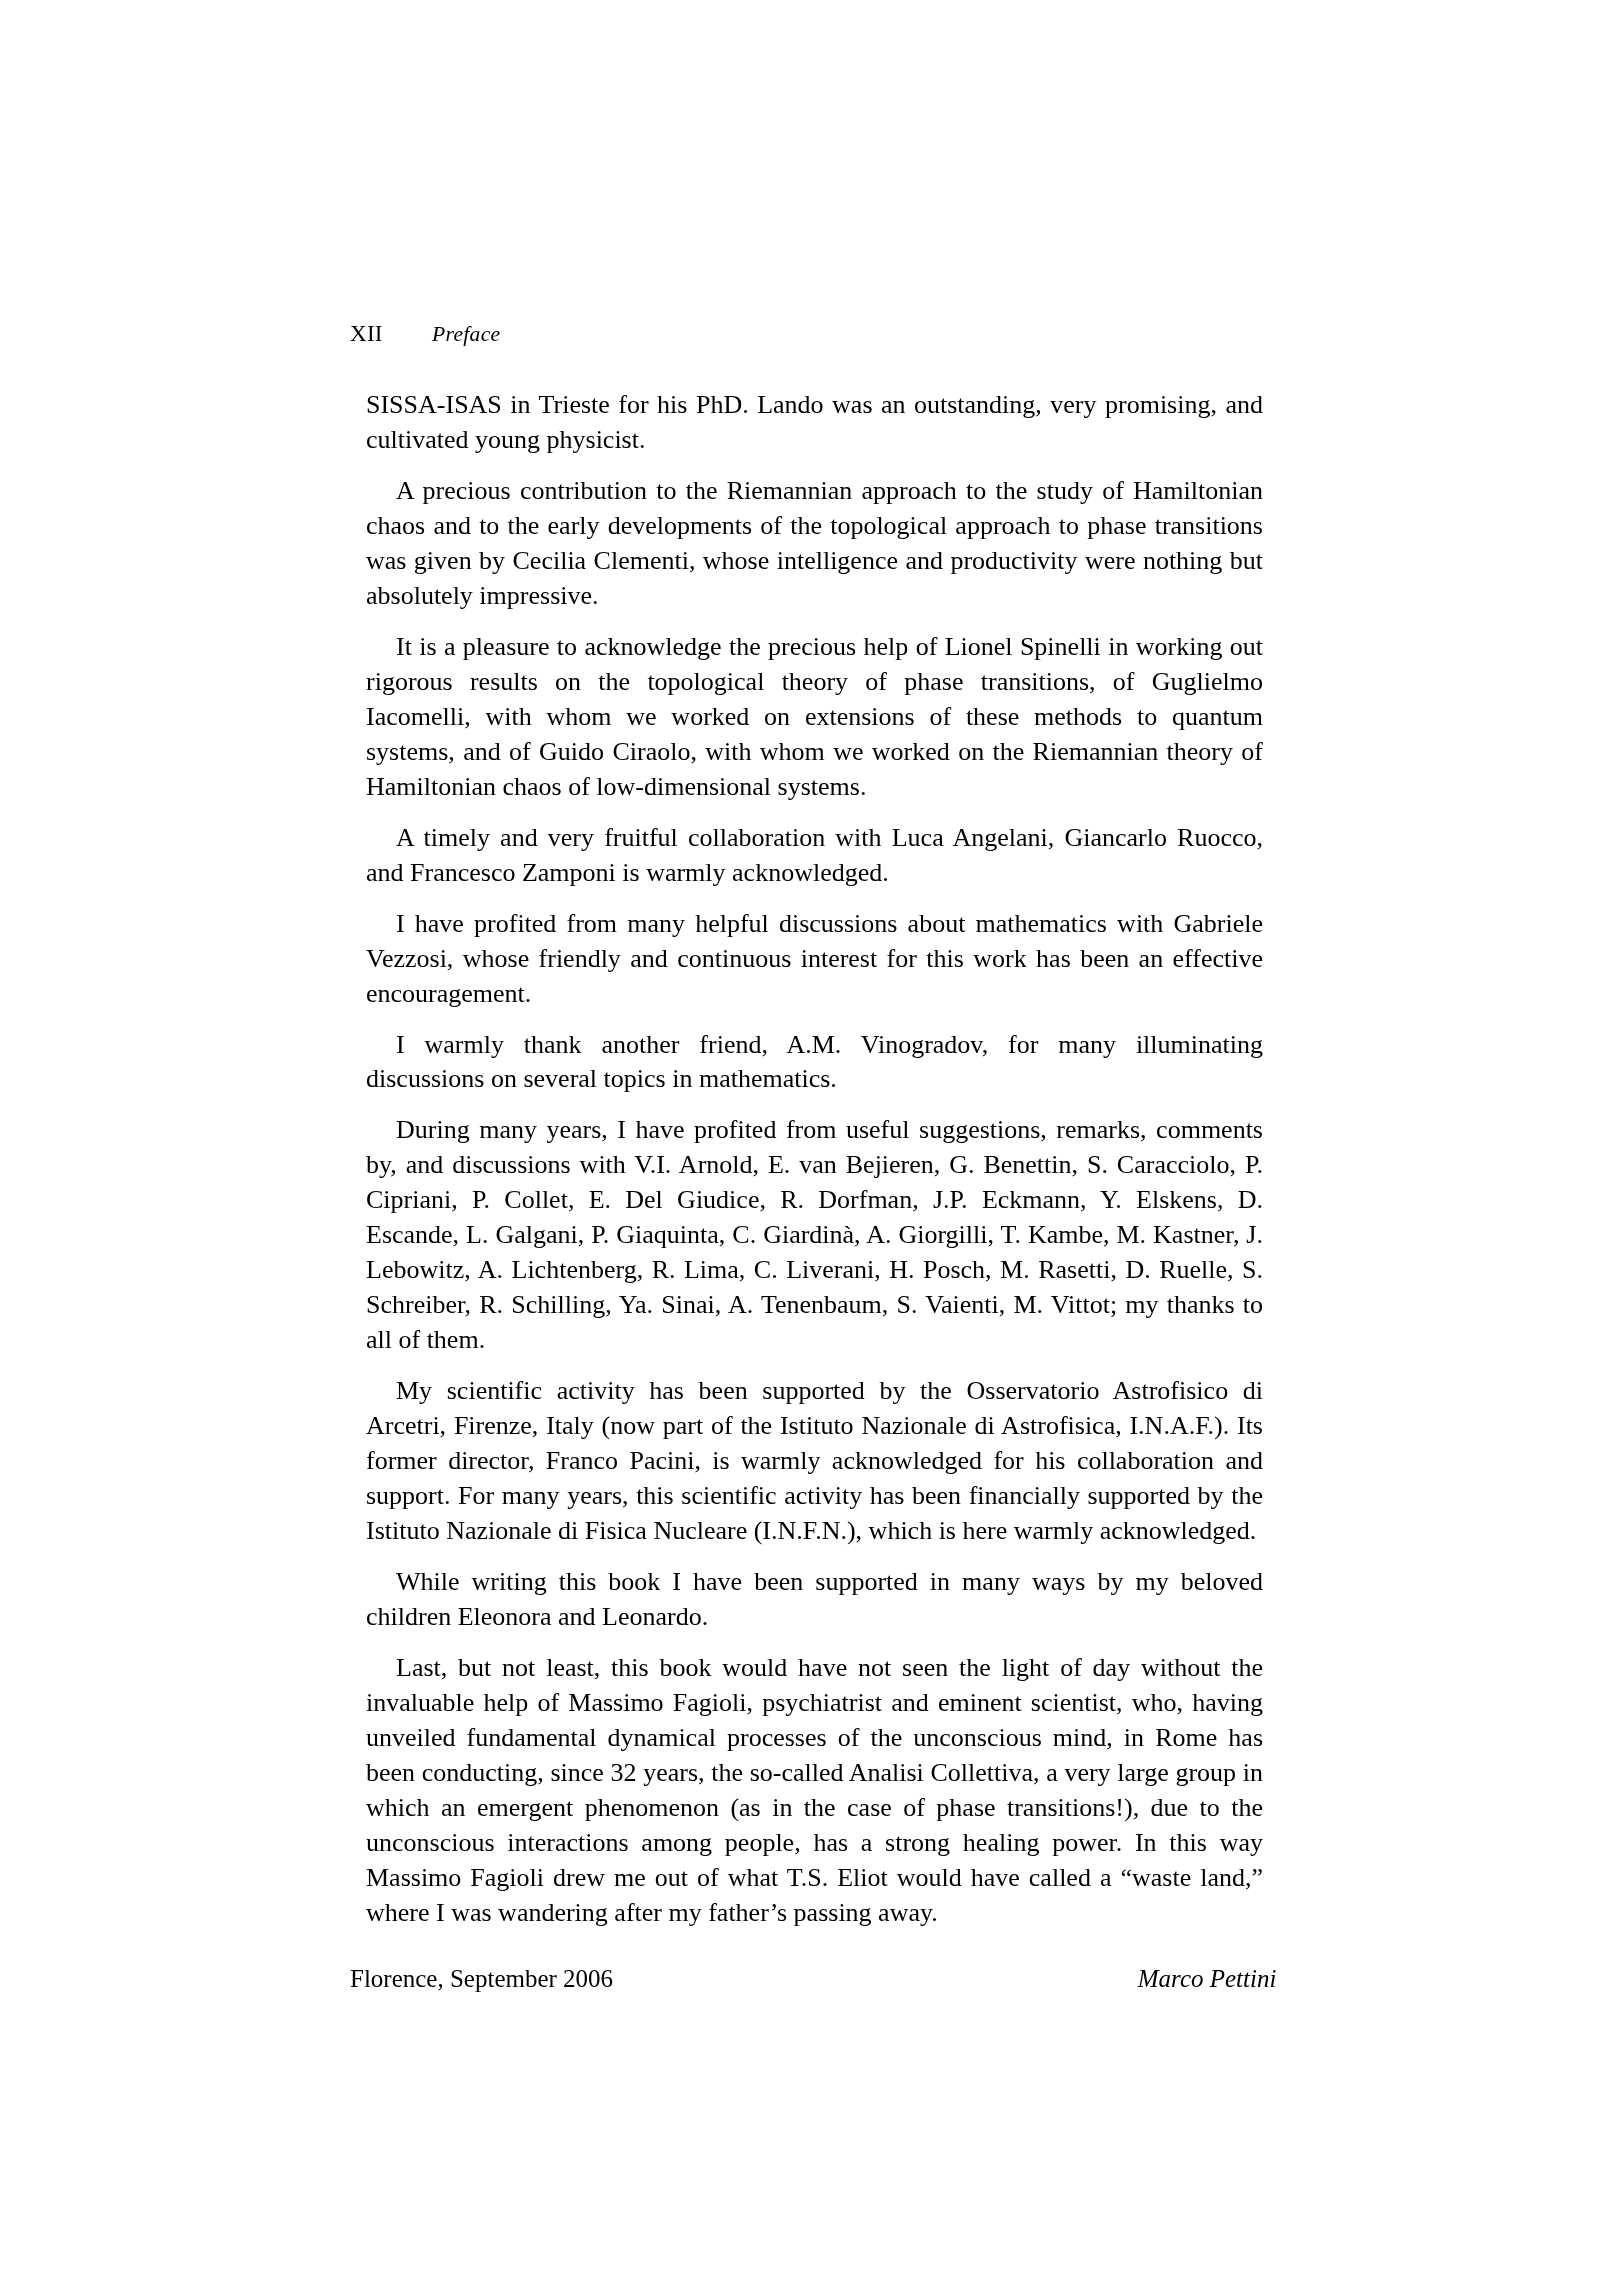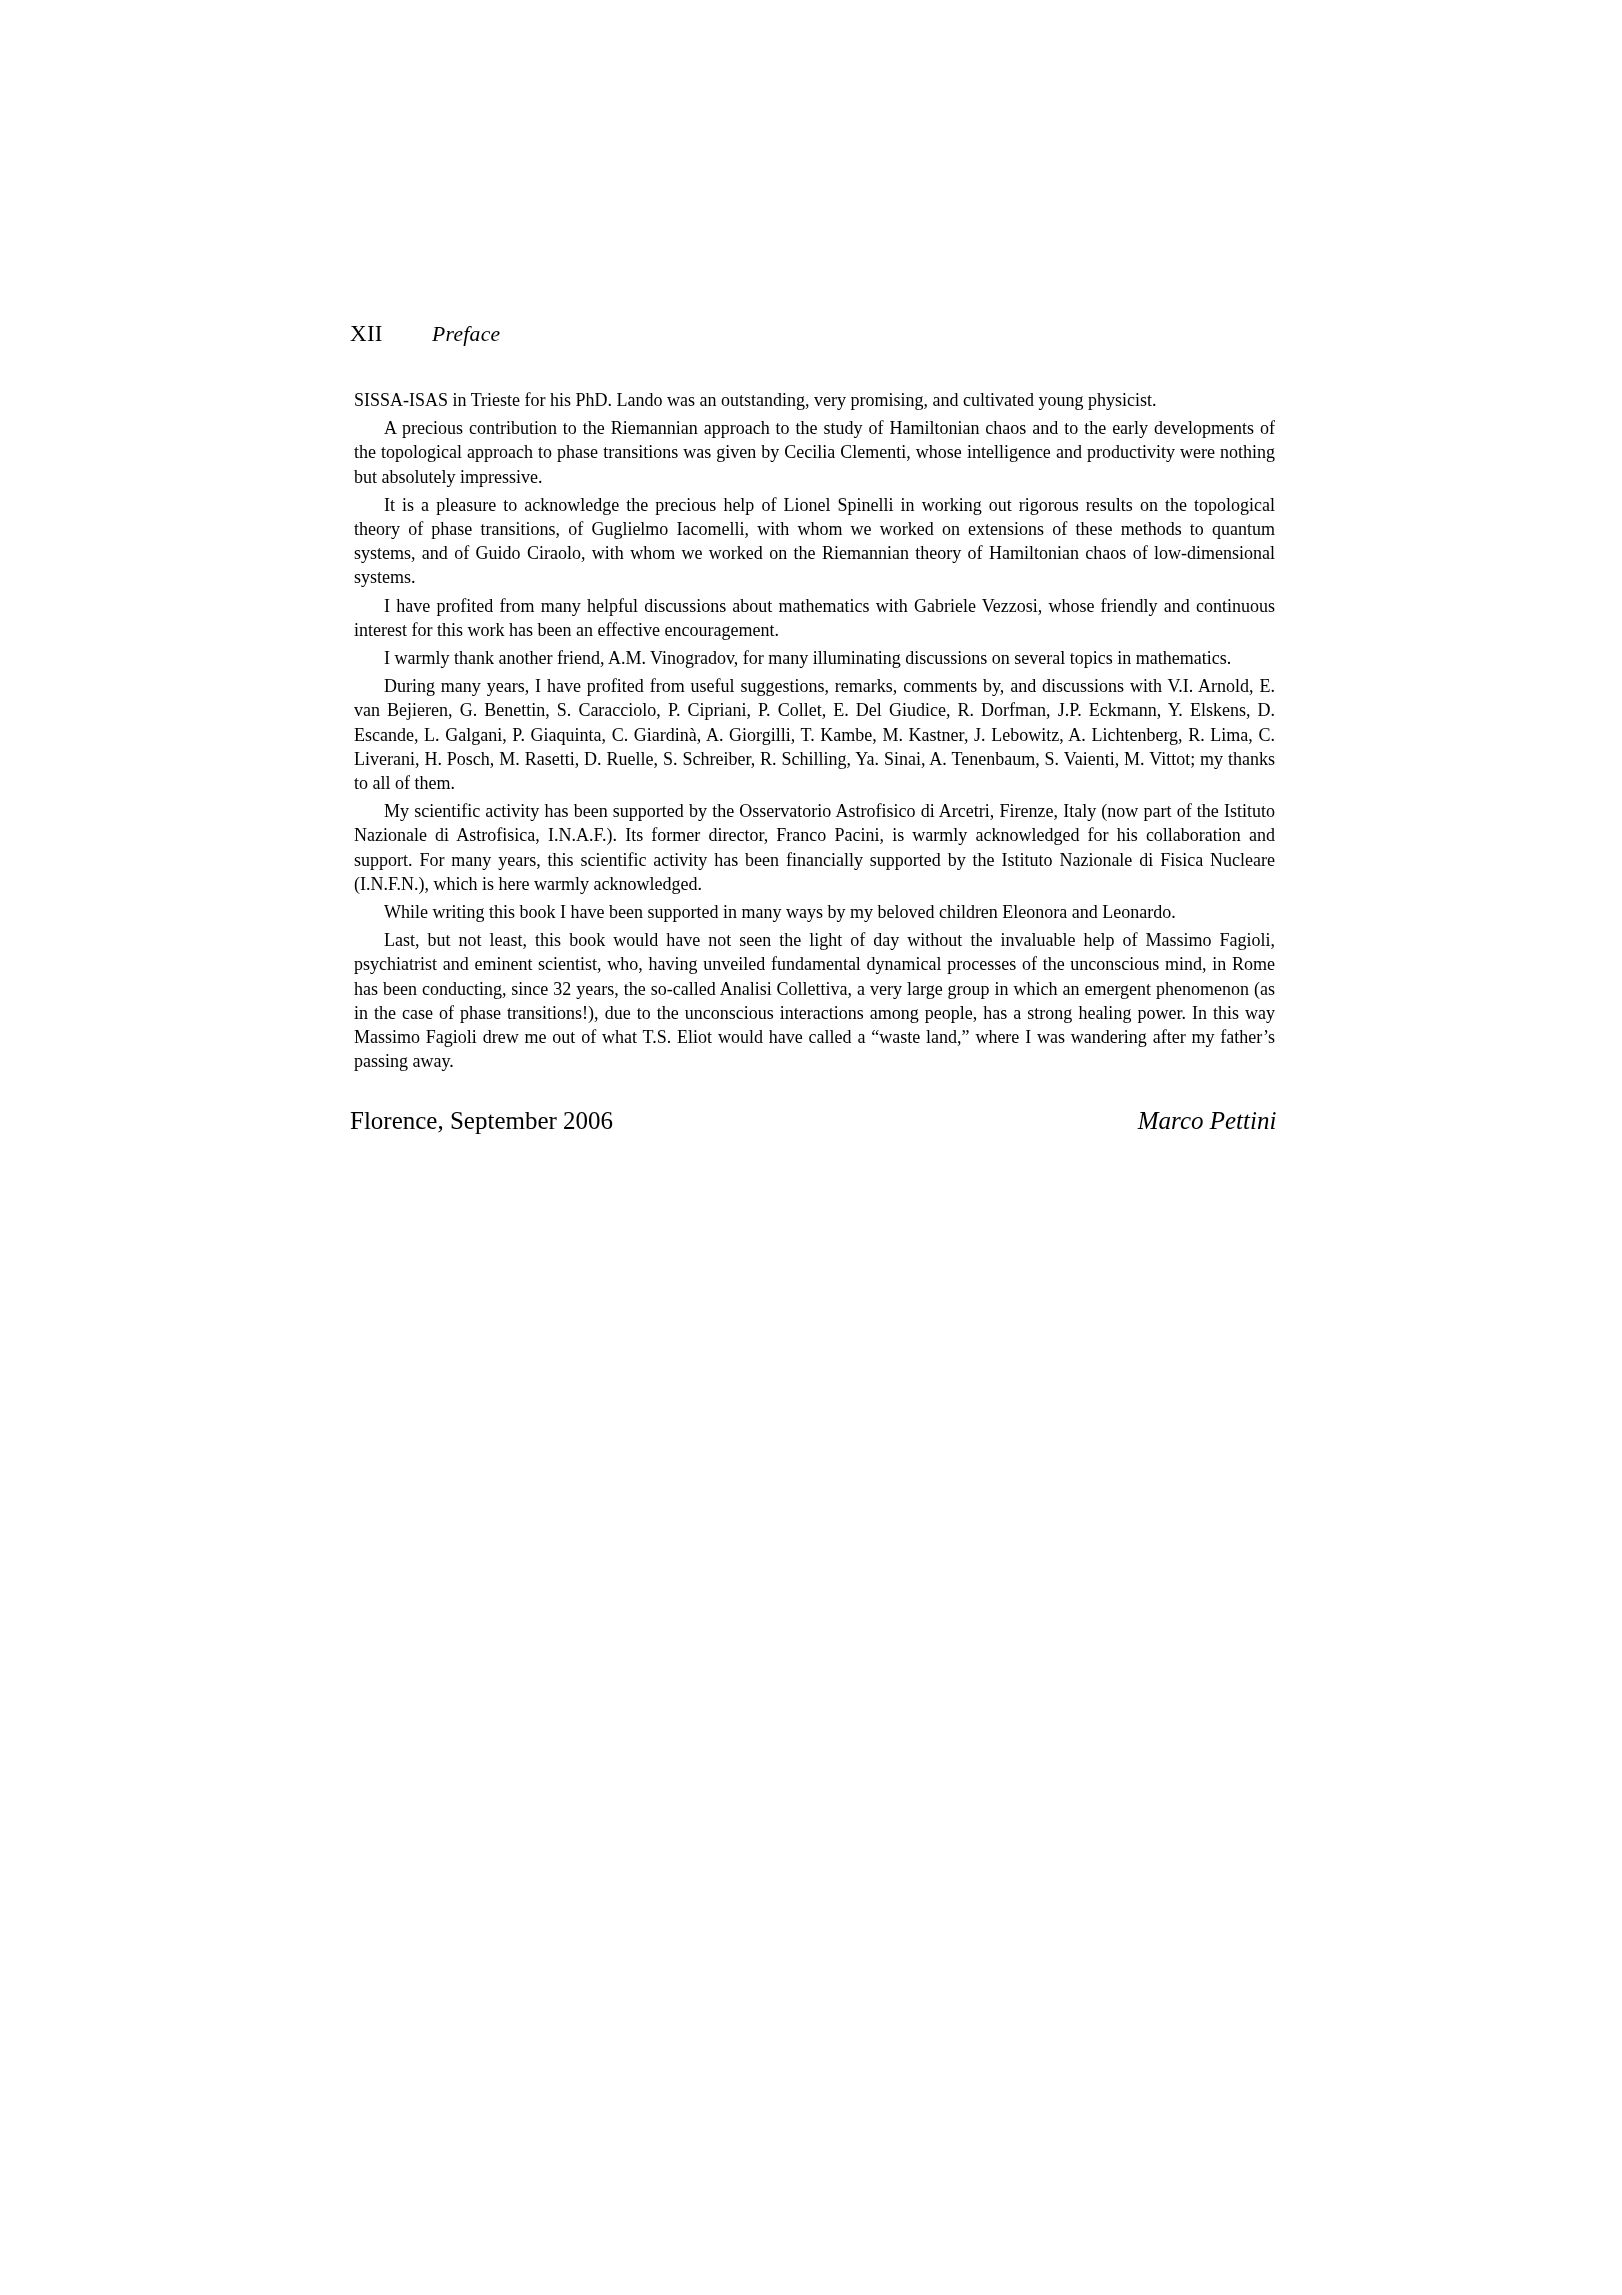--- a/index.html
+++ b/index.html
@@ -34,22 +34,22 @@
     margin-bottom: 41px;
   }
   .running-head .folio {
     min-width: 82px;
   }
   .running-head .head-title {
     font-size: 21.6px;
     font-style: italic;
   }
   p.body-par {
-    margin: 4px;
-    font-size: 18px;
+    margin: 16px;
+    font-size: 26px;
     line-height: 1.345;
     text-align: justify;
     text-justify: inter-word;
     text-indent: 0;
     hyphens: manual;
   }
   p.body-par.indent {
     text-indent: 30px;
   }
   .signature-row {
@@ -74,20 +74,21 @@
   <div class="content">
 
     <div class="running-head">
       <span class="folio">XII</span>
       <span class="head-title">Preface</span>
     </div>
 
     <p class="body-par">SISSA-ISAS in Trieste for his PhD. Lando was an outstanding, very promising, and cultivated young physicist.</p>
     <p class="body-par indent">A precious contribution to the Riemannian approach to the study of Hamiltonian chaos and to the early developments of the topological approach to phase transitions was given by Cecilia Clementi, whose intelligence and productivity were nothing but absolutely impressive.</p>
     <p class="body-par indent">It is a pleasure to acknowledge the precious help of Lionel Spinelli in working out rigorous results on the topological theory of phase transitions, of Guglielmo Iacomelli, with whom we worked on extensions of these methods to quantum systems, and of Guido Ciraolo, with whom we worked on the Riemannian theory of Hamiltonian chaos of low-dimensional systems.</p>
+    <p class="body-par indent">A timely and very fruitful collaboration with Luca Angelani, Giancarlo Ruocco, and Francesco Zamponi is warmly acknowledged.</p>
     <p class="body-par indent">I have profited from many helpful discussions about mathematics with Gabriele Vezzosi, whose friendly and continuous interest for this work has been an effective encouragement.</p>
     <p class="body-par indent">I warmly thank another friend, A.M. Vinogradov, for many illuminating discussions on several topics in mathematics.</p>
     <p class="body-par indent">During many years, I have profited from useful suggestions, remarks, comments by, and discussions with V.I. Arnold, E. van Bejieren, G. Benettin, S. Caracciolo, P. Cipriani, P. Collet, E. Del Giudice, R. Dorfman, J.P. Eckmann, Y. Elskens, D. Escande, L. Galgani, P. Giaquinta, C. Giardinà, A. Giorgilli, T. Kambe, M. Kastner, J. Lebowitz, A. Lichtenberg, R. Lima, C. Liverani, H. Posch, M. Rasetti, D. Ruelle, S. Schreiber, R. Schilling, Ya. Sinai, A. Tenenbaum, S. Vaienti, M. Vittot; my thanks to all of them.</p>
     <p class="body-par indent">My scientific activity has been supported by the Osservatorio Astrofisico di Arcetri, Firenze, Italy (now part of the Istituto Nazionale di Astrofisica, I.N.A.F.). Its former director, Franco Pacini, is warmly acknowledged for his collaboration and support. For many years, this scientific activity has been financially supported by the Istituto Nazionale di Fisica Nucleare (I.N.F.N.), which is here warmly acknowledged.</p>
     <p class="body-par indent">While writing this book I have been supported in many ways by my beloved children Eleonora and Leonardo.</p>
 
     <p class="body-par indent"><span>Last, but not least, this book would have not seen the light of day without the invaluable help of Massimo Fagioli, psychiatrist and eminent scientist, who, having unveiled fundamental dynamical processes of the unconscious mind, in Rome has been conducting, since 32 years, the so-called </span><span class="ital">Analisi Collettiva</span><span>, a very large group in which an emergent phenomenon (as in the case of phase transitions!), due to the unconscious interactions among people, has a strong healing power. In this way Massimo Fagioli drew me out of what T.S. Eliot would have called a “waste land,” where I was wandering after my father’s passing away.</span></p>
 
     <div class="signature-row">
       <span>Florence, September 2006</span>

